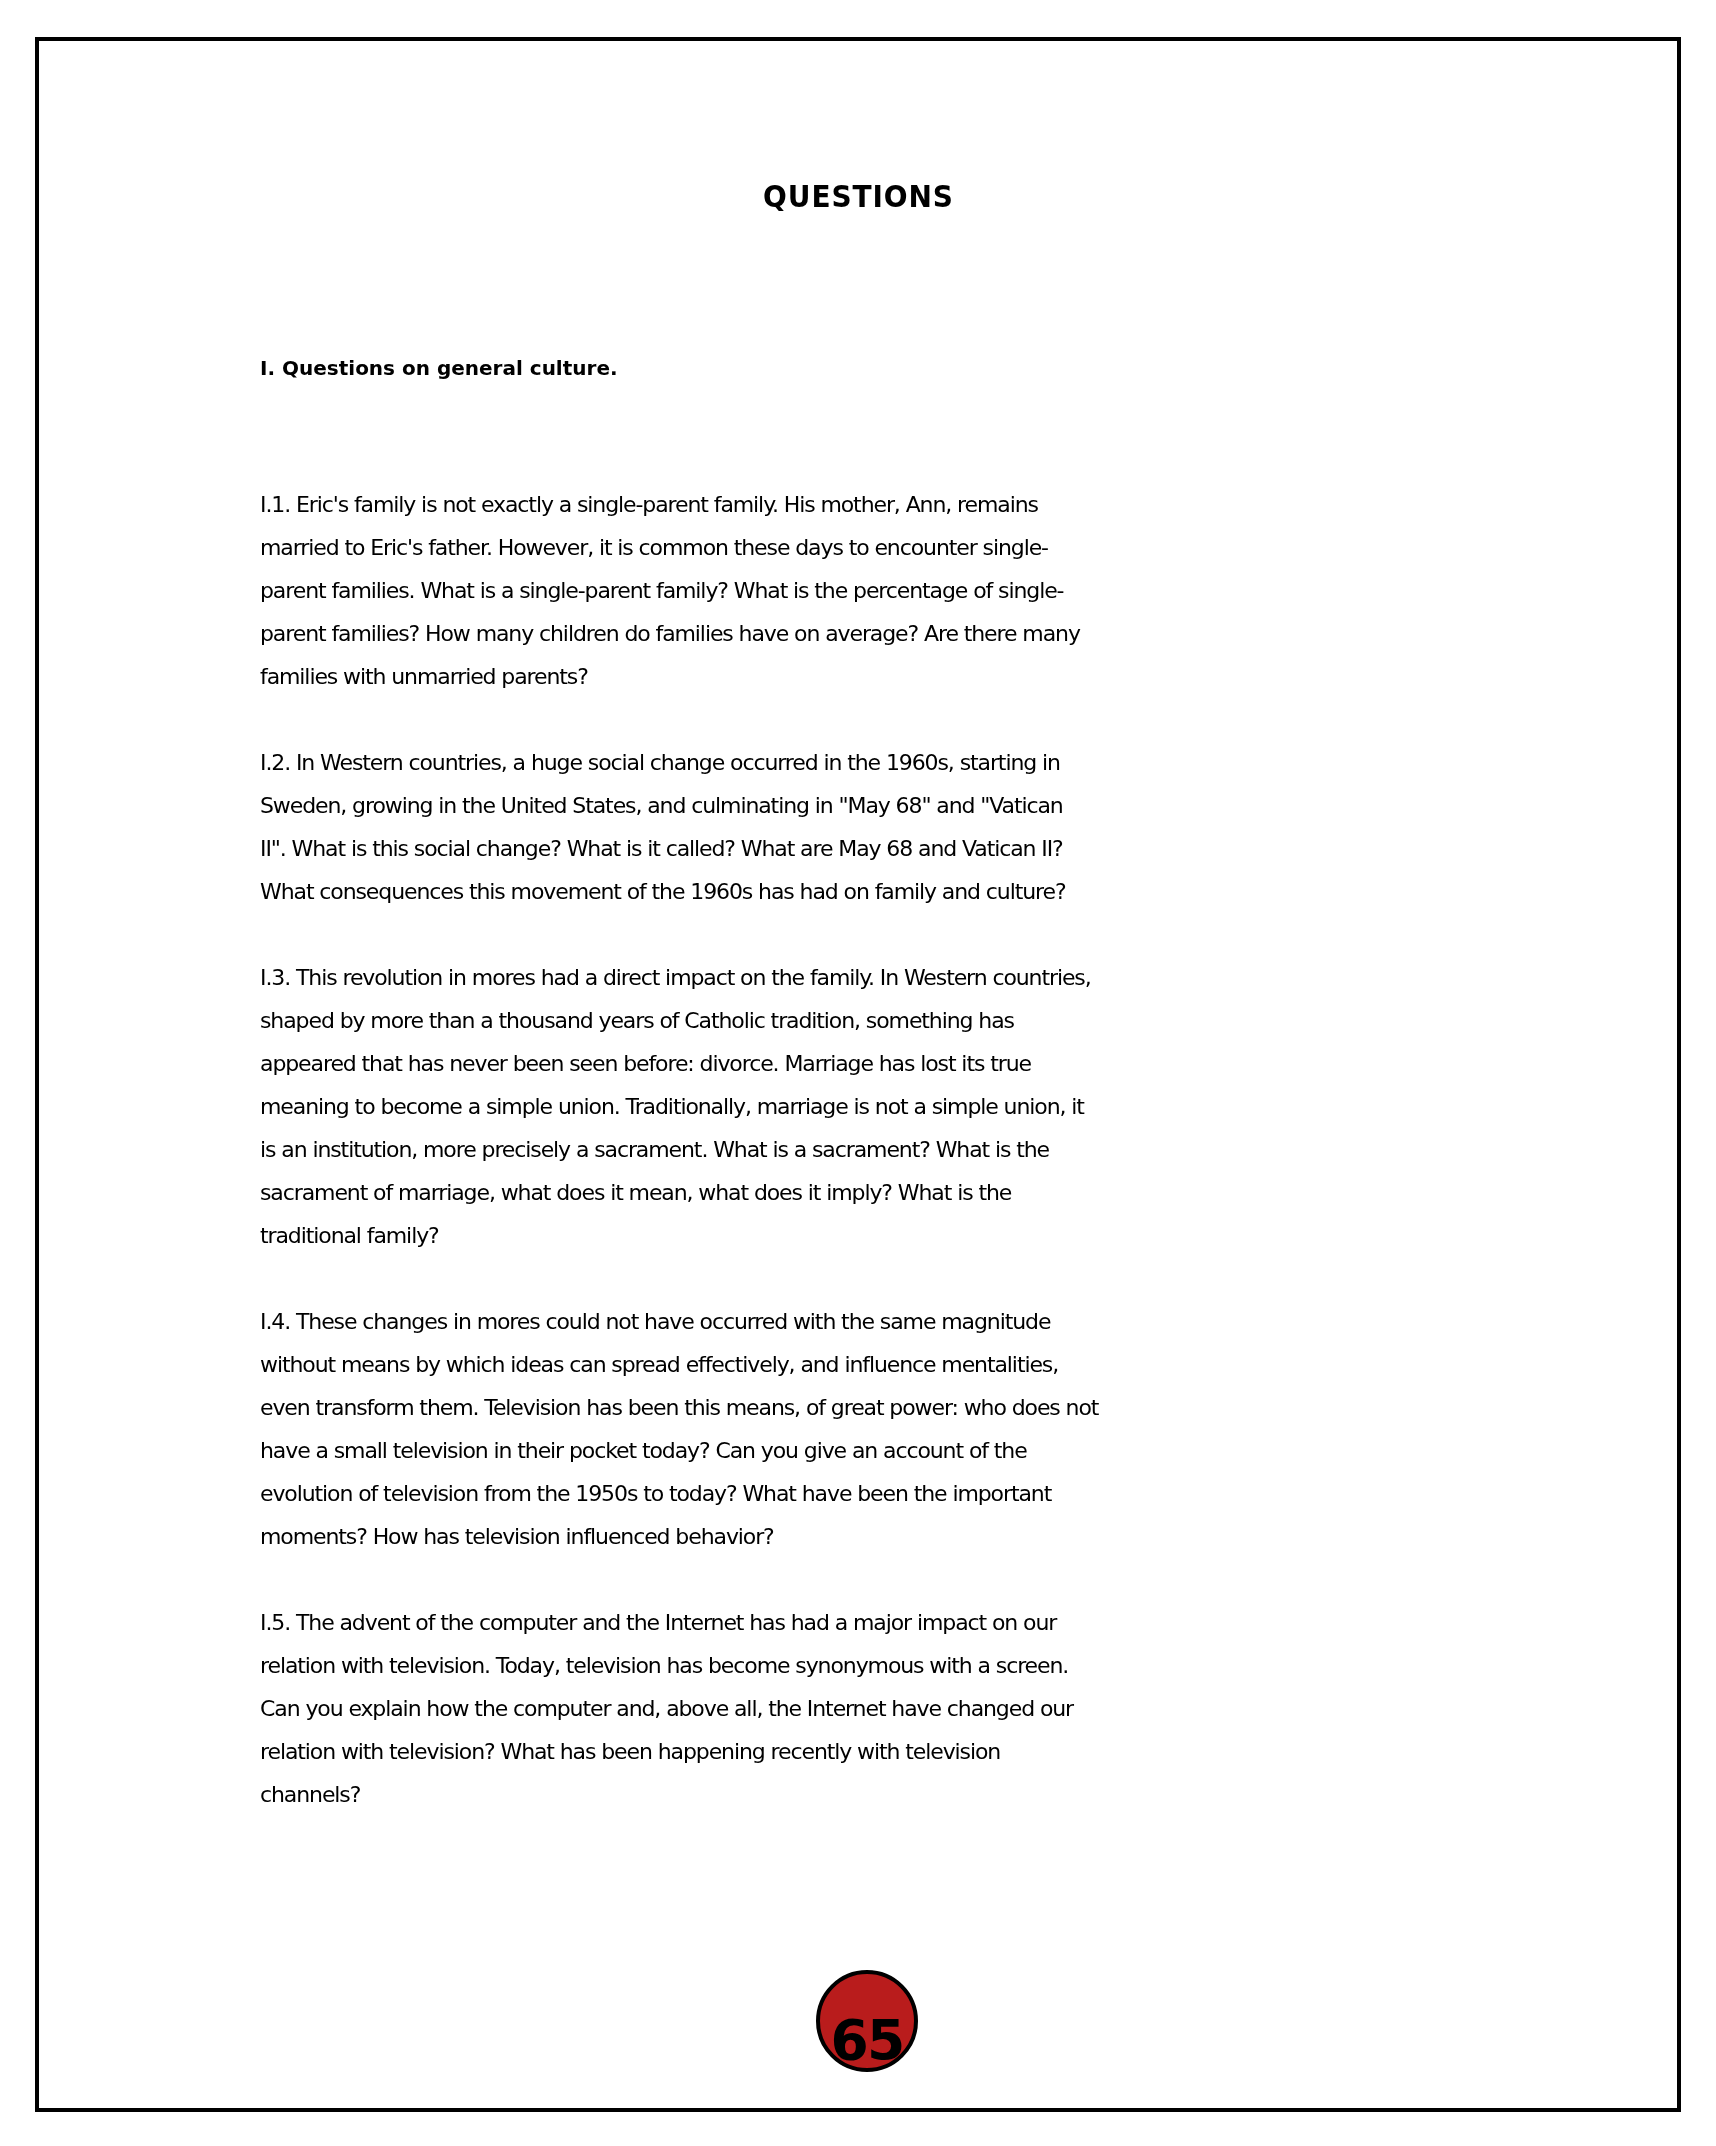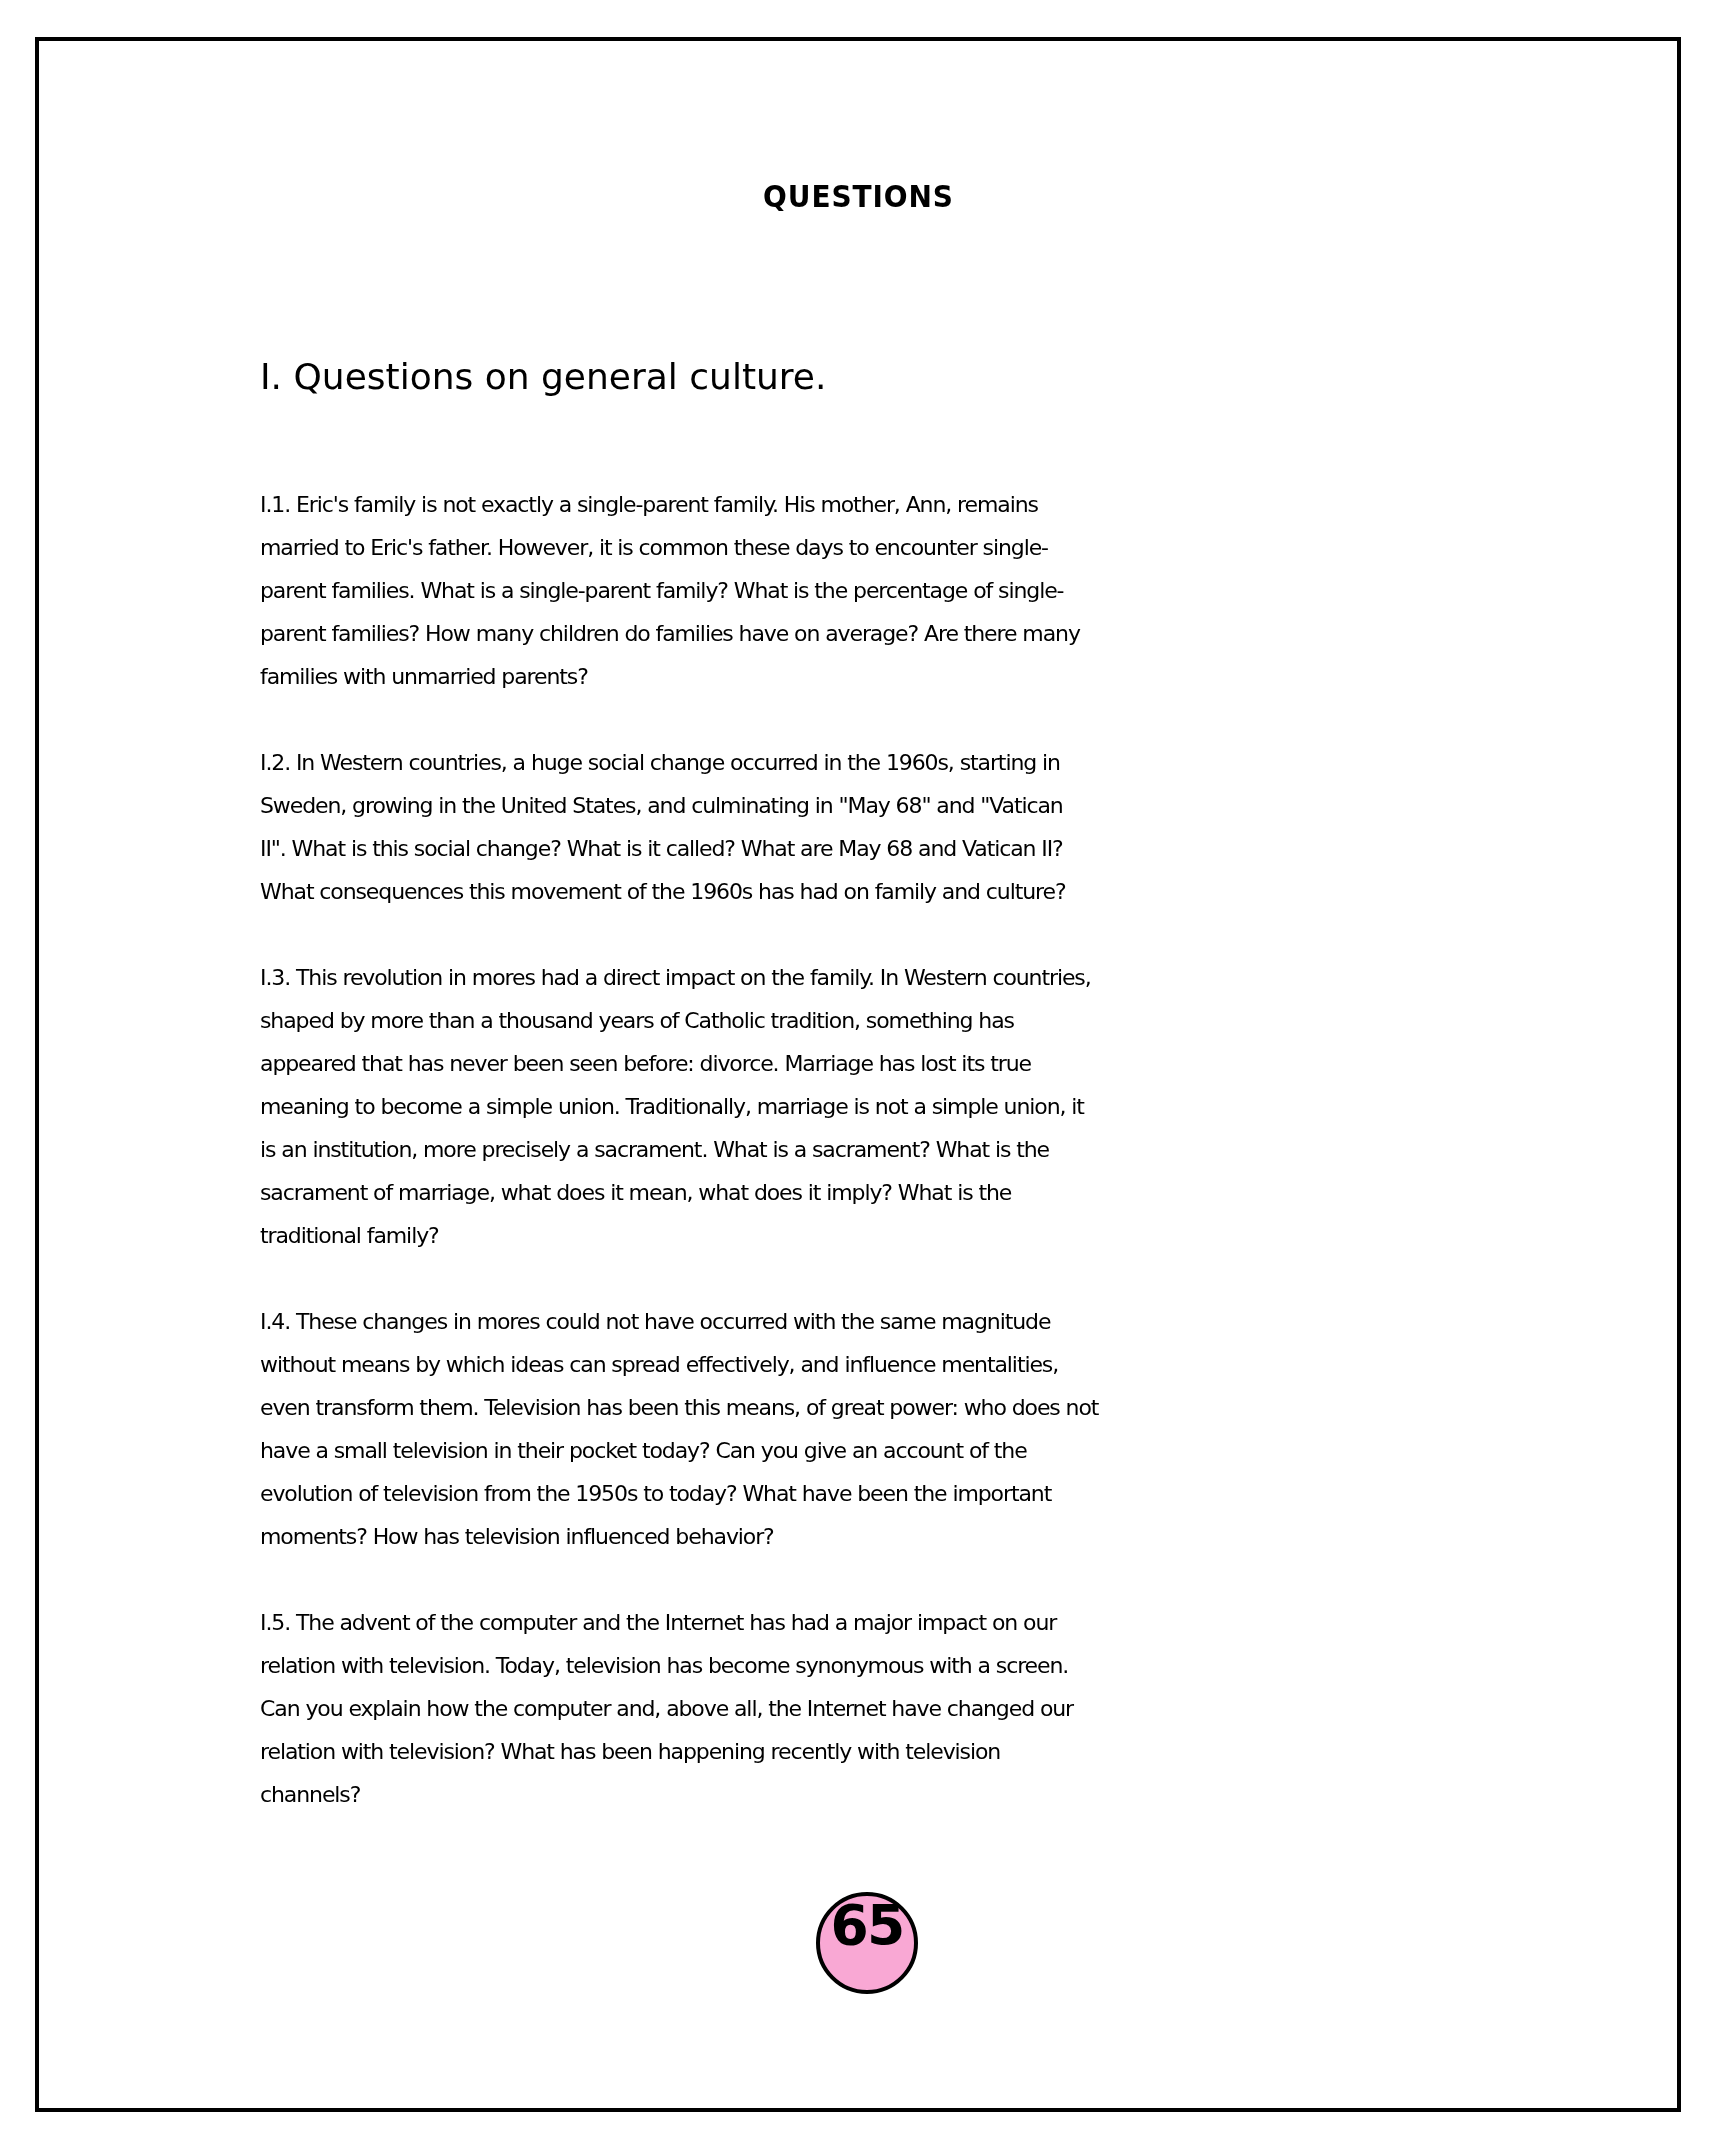--- a/index.html
+++ b/index.html
@@ -34,52 +34,52 @@
       font-weight: bold;
       font-size: 28px;
       letter-spacing: 0.9px;
       transform: scaleY(1.05);
     }
     .section-heading {
       position: absolute;
       left: 260px;
       top: 356px;
       font-family: "DejaVu Sans", sans-serif;
-      font-weight: normal;
-      font-size: 36px;
+      font-weight: bold;
+      font-size: 20px;
       letter-spacing: 0px;
     }
     .questions {
       position: absolute;
       left: 260px;
       top: 483px;
       width: 1253px;
     }
     .question {
       font-family: "DejaVu Sans", sans-serif;
       font-size: 22px;
       line-height: 43px;
       margin: 0 0 43px 0;
       letter-spacing: -1.1px;
       word-spacing: 0px;
       white-space: pre-line;
     }
     .page-number-badge {
       position: absolute;
       left: 816px;
-      top: 1892px;
+      top: 1970px;
       width: 102px;
       height: 102px;
       border: 4.4px solid #000000;
       border-radius: 50%;
       box-sizing: border-box;
       display: flex;
-      align-items: flex-start;
+      align-items: flex-end;
       justify-content: center;
-      background: #f9a8d4;
+      background: #b91c1c;
     }
     .page-number {
       font-family: "DejaVu Sans", sans-serif;
       font-weight: bold;
       font-size: 55px;
       letter-spacing: -1.8px;
       line-height: 1;
       margin-top: 1.8px;
     }
   </style>

